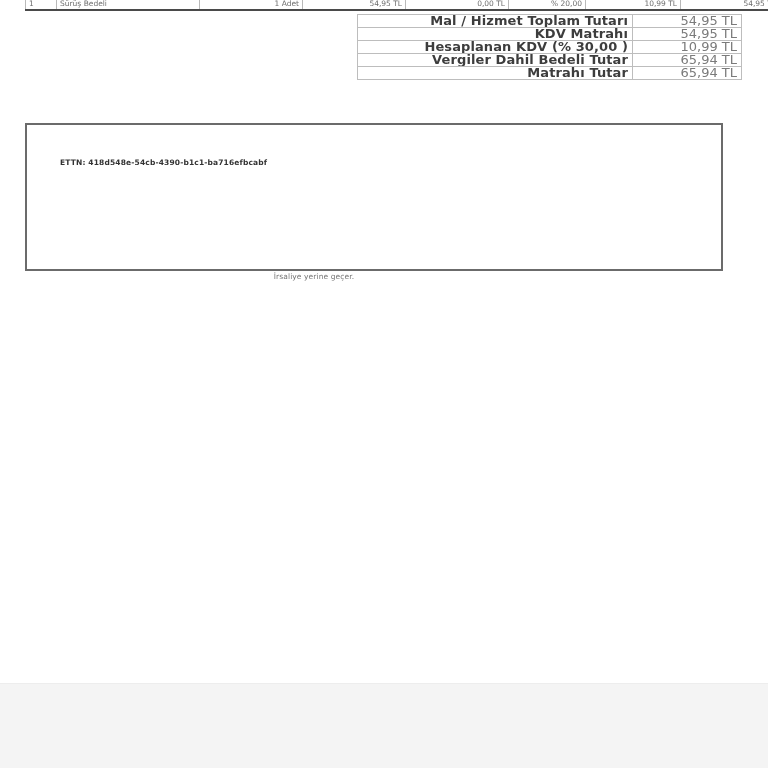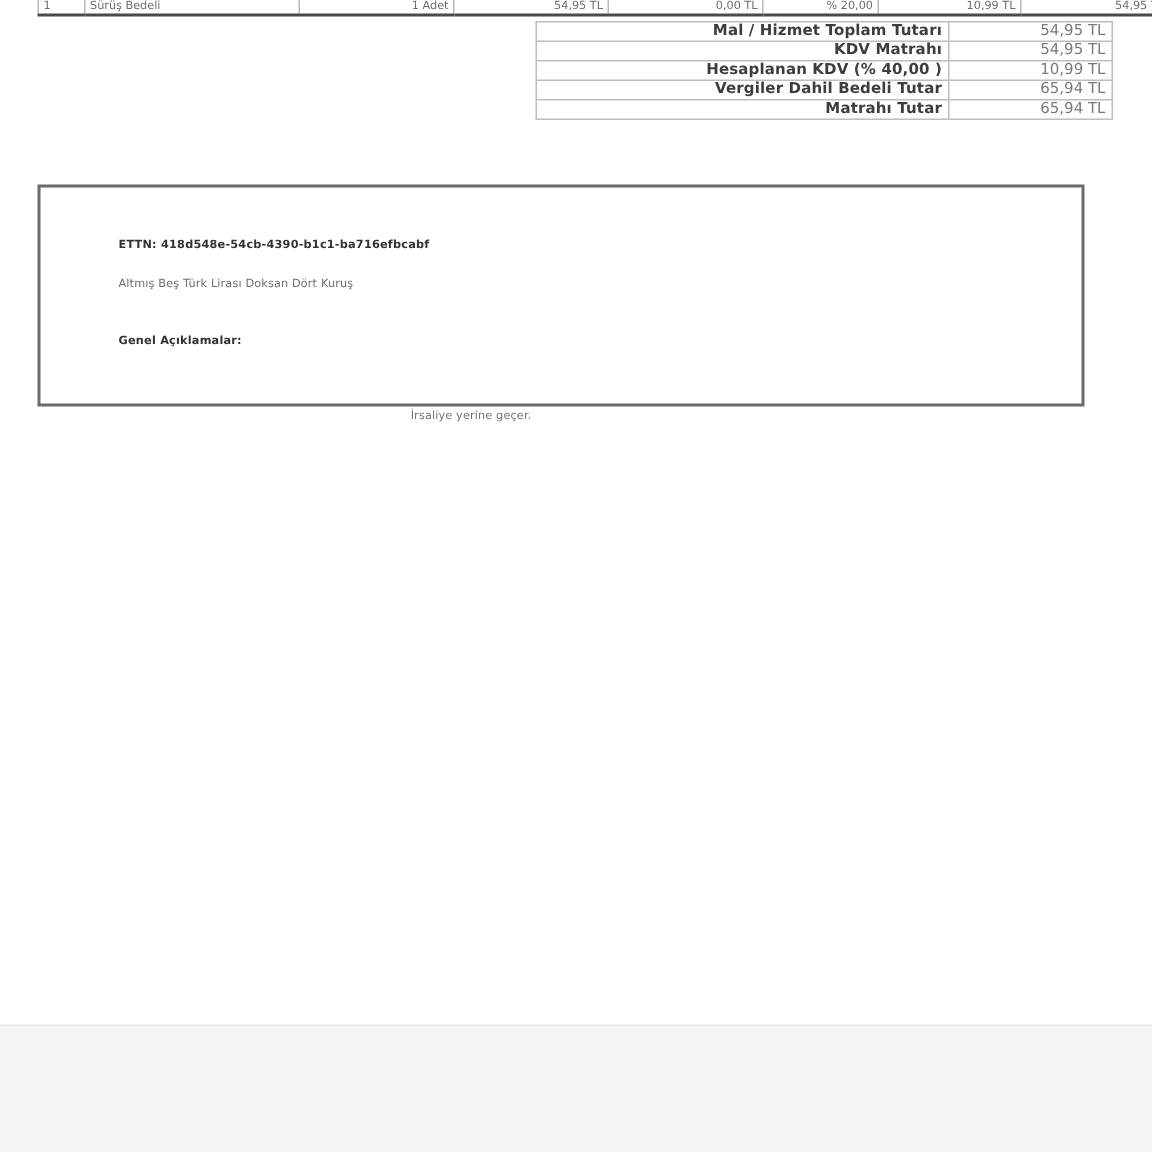--- a/index.html
+++ b/index.html
@@ -73,21 +73,21 @@
     width: 366px;
     border-collapse: collapse;
     table-layout: fixed;
   }
   .totals tr { height: 12px; }
   .totals td {
     border: 1px solid #bdbdbd;
     height: 12px;
     line-height: 12px;
     padding: 0 4px;
-    font-size: 10px;
+    font-size: 13px;
     white-space: nowrap;
     overflow: hidden;
   }
   .totals td.t-label {
     width: 266px;
     text-align: right;
     font-weight: bold;
     color: #3d3d3d;
     letter-spacing: 0.1px;
   }
@@ -102,21 +102,21 @@
     position: absolute;
     left: 25px;
     top: 123px;
     width: 698px;
     height: 148px;
     box-sizing: border-box;
     border: 2px solid #6b6b6b;
     background: #ffffff;
   }
   .notes-inner {
-    padding: 32px 0 0 52px;
+    padding: 32px 0 0 33px;
   }
   .note-strong {
     font-size: 7.5px;
     font-weight: bold;
     color: #333333;
     line-height: 12px;
     letter-spacing: 0.15px;
     white-space: nowrap;
   }
   .note-text {
@@ -166,41 +166,39 @@
     <tbody>
       <tr>
         <td class="t-label">Mal / Hizmet Toplam Tutarı</td>
         <td class="t-value">54,95 TL</td>
       </tr>
       <tr>
         <td class="t-label">KDV Matrahı</td>
         <td class="t-value">54,95 TL</td>
       </tr>
       <tr>
-        <td class="t-label">Hesaplanan KDV (% 40,00 )</td>
+        <td class="t-label">Hesaplanan KDV (% 30,00 )</td>
         <td class="t-value">10,99 TL</td>
       </tr>
       <tr>
         <td class="t-label">Vergiler Dahil Bedeli Tutar</td>
         <td class="t-value">65,94 TL</td>
       </tr>
       <tr>
         <td class="t-label">Matrahı Tutar</td>
         <td class="t-value">65,94 TL</td>
       </tr>
     </tbody>
   </table>
 
   <div class="notes-box">
     <div class="notes-inner">
       <div class="note-strong">ETTN: 418d548e-54cb-4390-b1c1-ba716efbcabf</div>
       <div class="gap-ettn"></div>
-      <div class="note-text">Altmış Beş Türk Lirası Doksan Dört Kuruş</div>
       <div class="gap-block"></div>
-      <div class="note-strong">Genel Açıklamalar:</div>
     </div>
   </div>
 
   <div class="footer-note">İrsaliye yerine geçer.</div>
 
   <div class="viewport-band"></div>
 
 </div>
 
 </body></html>

